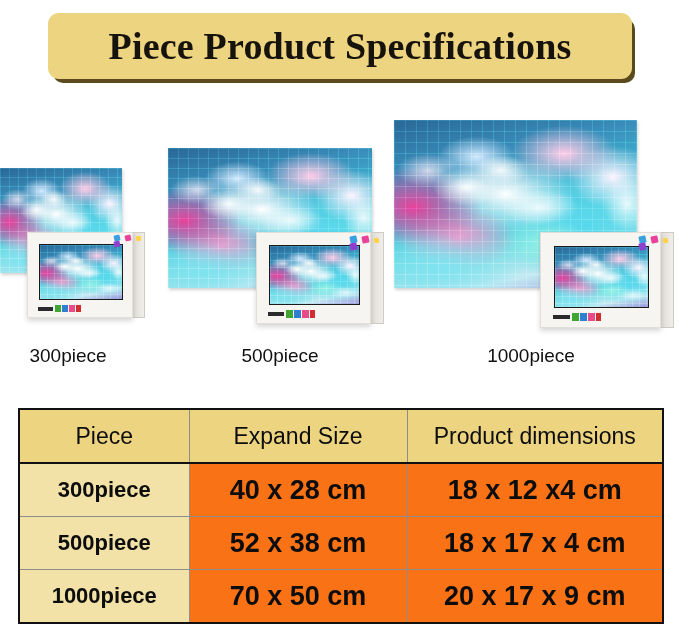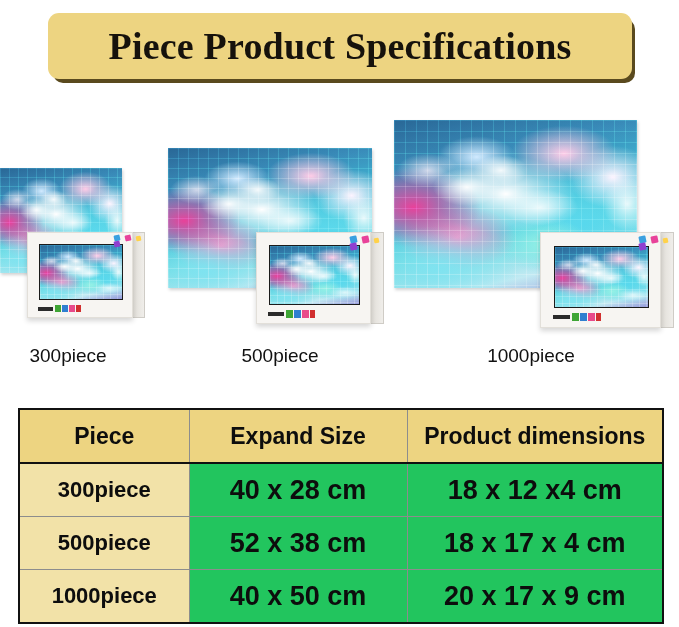--- a/index.html
+++ b/index.html
@@ -105,24 +105,24 @@
     position:absolute;left:18px;top:408px;width:644px;
     border-collapse:collapse;table-layout:fixed;
     border:2px solid #111;
   }
   #spec-table td,#spec-table th{
     border:1px solid #8d8d8d;text-align:center;
     font-family:"Liberation Sans",sans-serif;color:#0d0d0d;
     padding:0;
   }
   #spec-table thead th{
-    background:#edd481;height:52px;font-size:23px;font-weight:700;
+    background:#edd481;height:52px;font-size:23px;font-weight:400;
     border-bottom:2px solid #111;
   }
-  #spec-table tbody td{height:52px;font-size:27px;font-weight:700;background:#22c55e;}
+  #spec-table tbody td{height:52px;font-size:27px;font-weight:700;background:#f97316;}
   #spec-table tbody td.piece-cell{background:#f2e2a8;font-size:22px;}
   #spec-table col.c1{width:170px;}
   #spec-table col.c2{width:218px;}
   #spec-table col.c3{width:256px;}
 </style>
 </head>
 <body>
 
 <div id="title-banner">
   <span id="title-text">Piece Product Specifications</span>
@@ -243,17 +243,17 @@
       <td>40 x 28 cm</td>
       <td>18 x 12 x4 cm</td>
     </tr>
     <tr>
       <td class="piece-cell">500piece</td>
       <td>52 x 38 cm</td>
       <td>18 x 17 x 4 cm</td>
     </tr>
     <tr>
       <td class="piece-cell">1000piece</td>
-      <td>40 x 50 cm</td>
+      <td>70 x 50 cm</td>
       <td>20 x 17 x 9 cm</td>
     </tr>
   </tbody>
 </table>
 
 </body></html>

